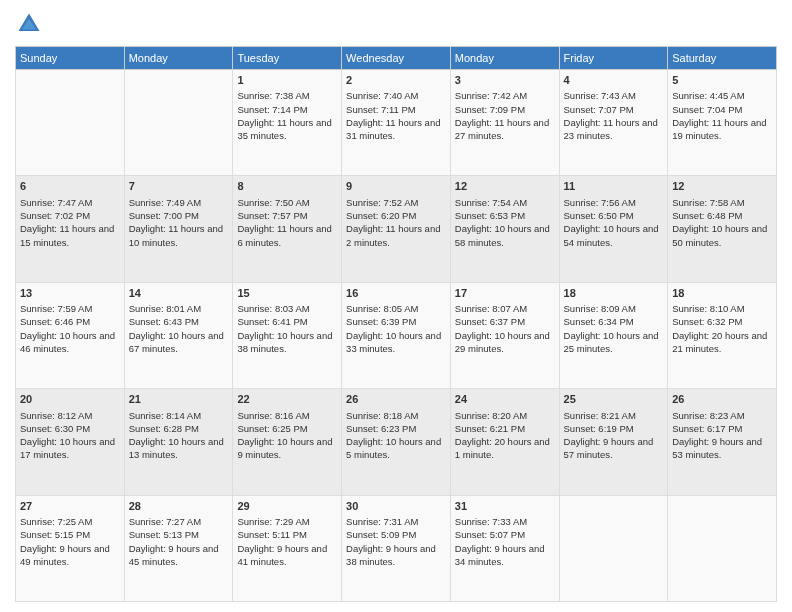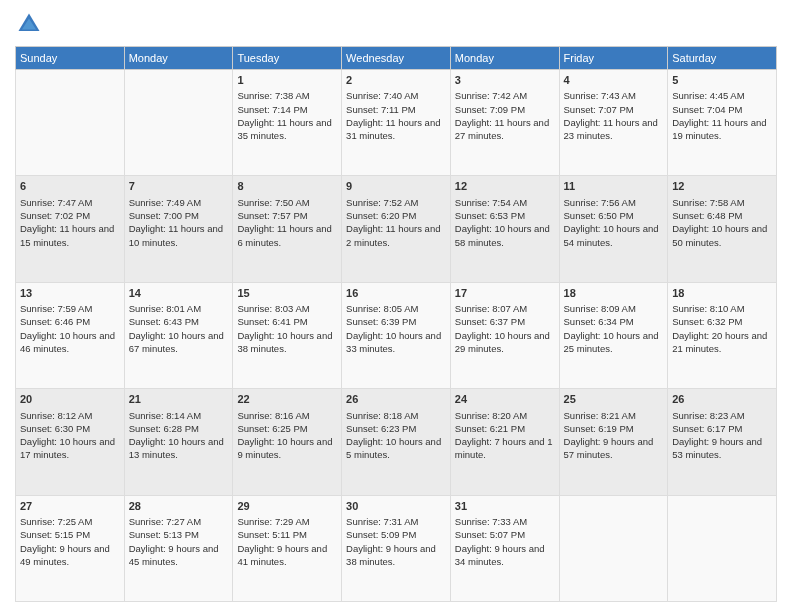--- a/index.html
+++ b/index.html
@@ -268,21 +268,21 @@
           <td>
             <span class="day-num">26</span>
             <div>Sunrise: 8:18 AM</div>
             <div>Sunset: 6:23 PM</div>
             <div>Daylight: 10 hours and 5 minutes.</div>
           </td>
           <td>
             <span class="day-num">24</span>
             <div>Sunrise: 8:20 AM</div>
             <div>Sunset: 6:21 PM</div>
-            <div>Daylight: 7 hours and 1 minute.</div>
+            <div>Daylight: 20 hours and 1 minute.</div>
           </td>
           <td>
             <span class="day-num">25</span>
             <div>Sunrise: 8:21 AM</div>
             <div>Sunset: 6:19 PM</div>
             <div>Daylight: 9 hours and 57 minutes.</div>
           </td>
           <td>
             <span class="day-num">26</span>
             <div>Sunrise: 8:23 AM</div>

